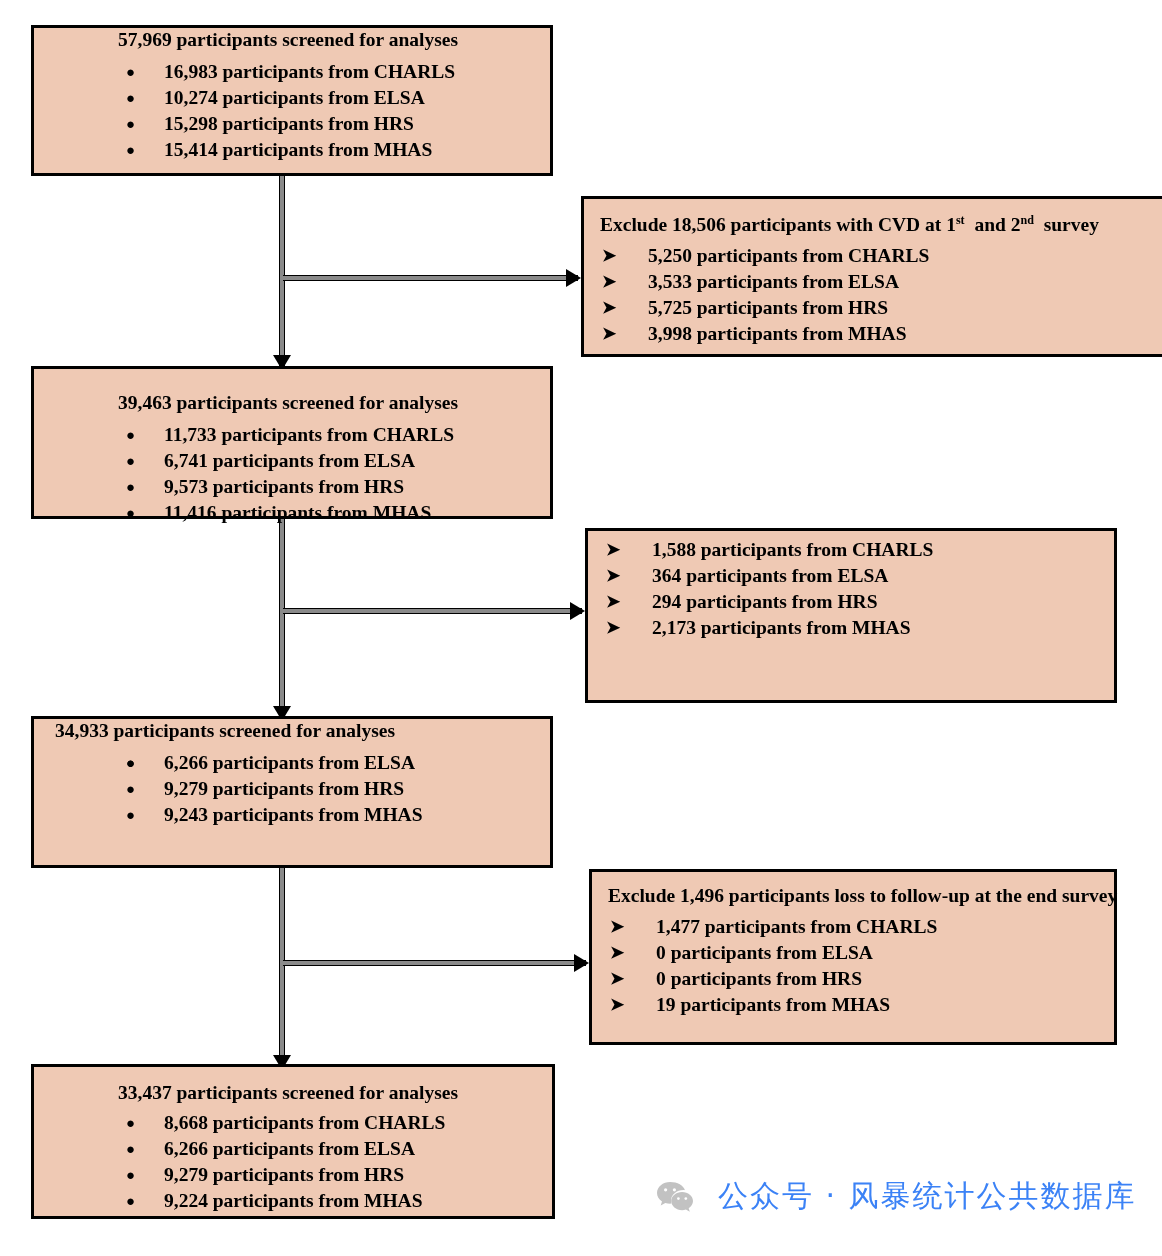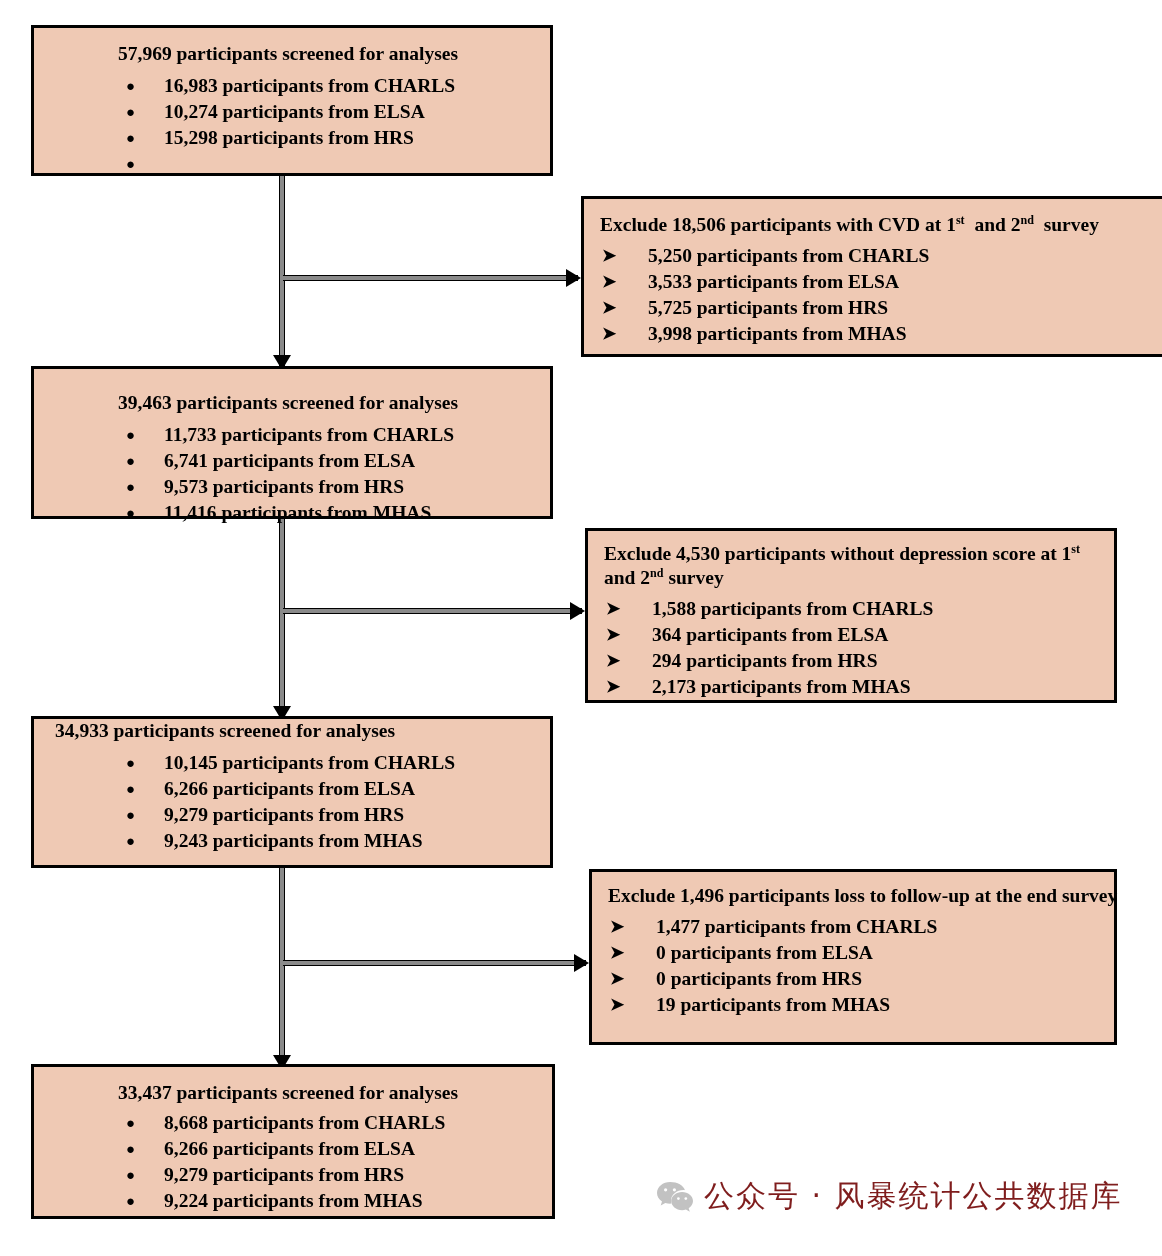--- a/index.html
+++ b/index.html
@@ -115,22 +115,22 @@
     border-top: 9px solid transparent;
     border-bottom: 9px solid transparent;
     border-left: 15px solid #000000;
   }
 
   
   #watermark {
     position: absolute;
     display: flex;
     align-items: center;
-    gap: 10px;
-    color: #7f1d1d;
+    gap: 24px;
+    color: #3b82f6;
     font-family: "DejaVu Sans", "Liberation Sans", sans-serif;
     font-size: 30px;
     letter-spacing: 2px;
     user-select: none;
   }
   #watermark svg { display: block; }
 </style>
 </head>
 <body>
 
@@ -146,36 +146,37 @@
   <div class="hline" style="left:283px; top:608px; width:299px;"></div>
   <div class="arrow-right" style="left:570px; top:602px;"></div>
 
   <div class="vline" style="left:279px; top:868px; height:200px;"></div>
   <div class="arrow-down" style="left:273px; top:1055px;"></div>
   <div class="hline" style="left:283px; top:960px; width:303px;"></div>
   <div class="arrow-right" style="left:574px; top:954px;"></div>
 
   <div class="box main-box" style="left:31px; top:25px; width:522px; height:151px;">
     <div class="box-inner">
-      <div class="box-title" style="padding-top:14px;">57,969 participants screened for analyses</div>
+      <div class="box-title" style="">57,969 participants screened for analyses</div>
       <ul class="items" style="margin-top:7px;">
         <li>
           <span class="bullet">●</span>
           <span class="itemtext">16,983 participants from CHARLS</span>
         </li>
         <li>
           <span class="bullet">●</span>
           <span class="itemtext">10,274 participants from ELSA</span>
         </li>
         <li>
           <span class="bullet">●</span>
           <span class="itemtext">15,298 participants from HRS</span>
         </li>
         <li>
           <span class="bullet">●</span>
+          <span class="itemtext">15,414 participants from MHAS</span>
         </li>
       </ul>
     </div>
   </div>
 
   <div class="box excl-box" style="left:581px; top:196px; width:632px; height:161px;">
     <div class="box-inner">
       <div class="box-title" style="padding-top:14px;">Exclude 18,506 participants with CVD at 1<sup>st</sup>&nbsp; and 2<sup>nd</sup>&nbsp; survey</div>
       <ul class="items" style="margin-top:6px;">
         <li>
@@ -217,21 +218,20 @@
         <li>
           <span class="bullet">●</span>
           <span class="itemtext">11,416 participants from MHAS</span>
         </li>
       </ul>
     </div>
   </div>
 
   <div class="box excl-box" style="left:585px; top:528px; width:532px; height:175px;">
     <div class="box-inner">
-      <div class="box-title wrap" style="padding-top:11px;">Exclude 4,530 participants without depression score at 1<sup>st</sup> and 2<sup>nd</sup> survey</div>
       <ul class="items" style="margin-top:6px;">
         <li>
           <span class="bullet">➤</span>
           <span class="itemtext">1,588 participants from CHARLS</span>
         </li>
         <li>
           <span class="bullet">➤</span>
           <span class="itemtext">364 participants from ELSA</span>
         </li>
         <li>
@@ -245,21 +245,20 @@
       </ul>
     </div>
   </div>
 
   <div class="box main-box" style="left:31px; top:716px; width:522px; height:152px;">
     <div class="box-inner">
       <div class="box-title" style="margin-left:21px;">34,933 participants screened for analyses</div>
       <ul class="items" style="margin-top:7px;">
         <li>
           <span class="bullet">●</span>
-          <span class="itemtext">10,145 participants from CHARLS</span>
         </li>
         <li>
           <span class="bullet">●</span>
           <span class="itemtext">6,266 participants from ELSA</span>
         </li>
         <li>
           <span class="bullet">●</span>
           <span class="itemtext">9,279 participants from HRS</span>
         </li>
         <li>

